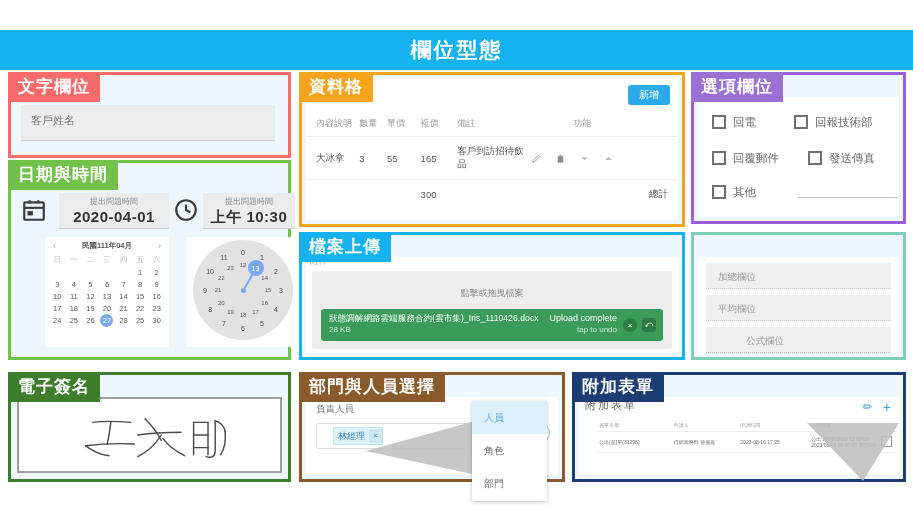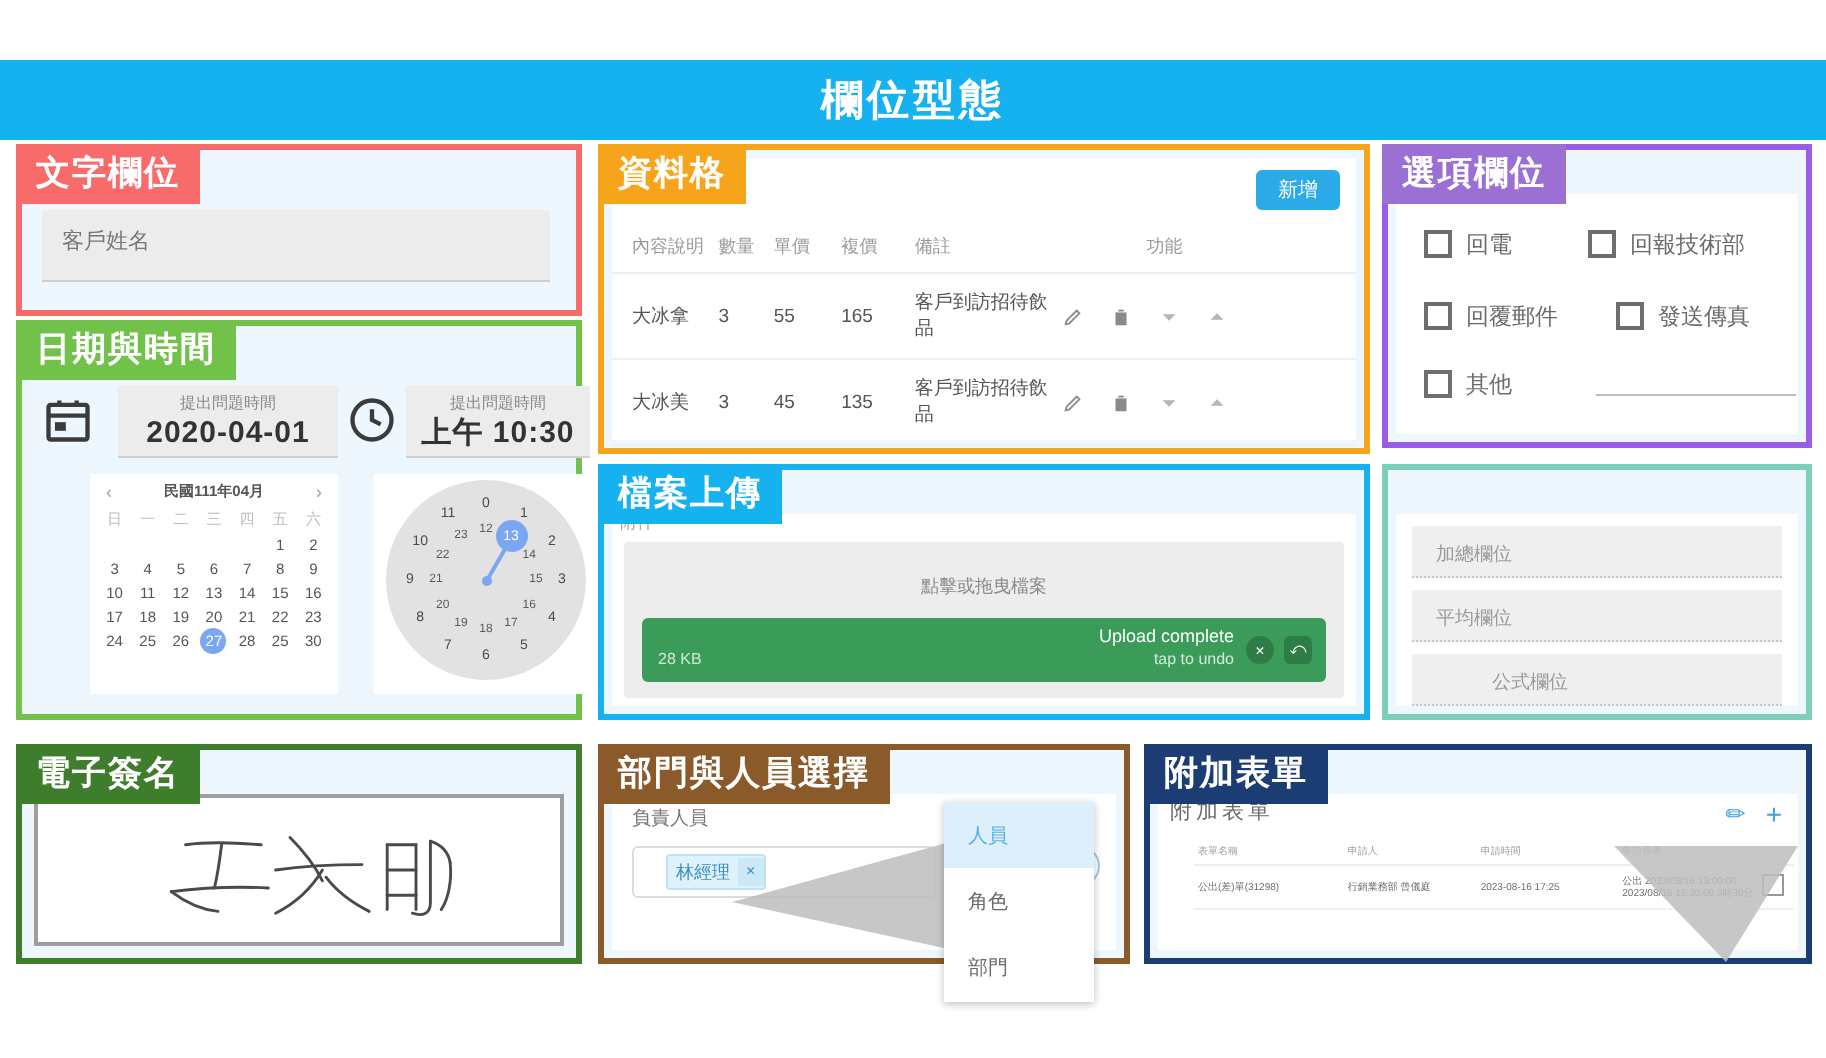--- a/index.html
+++ b/index.html
@@ -380,45 +380,20 @@
                     <svg viewBox="0 0 24 24" fill="#b5b5b5">
                       <path d="M5 9h14l-7 7z"></path>
                     </svg>
                     <svg viewBox="0 0 24 24" fill="#b5b5b5">
                       <path d="M5 15h14l-7-7z"></path>
                     </svg>
                   </span>
                 </td>
                 <td class="c7"></td>
               </tr>
-              <tr>
-                <td class="c1">大冰美</td>
-                <td class="c2">3</td>
-                <td class="c3">45</td>
-                <td class="c4">135</td>
-                <td class="c5">客戶到訪招待飲品</td>
-                <td class="c6">
-                  <span class="gicons">
-                    <svg viewBox="0 0 24 24" fill="none" stroke="#8a8a8a" stroke-width="2">
-                      <path d="M4 20l4-1 11-11-3-3L5 16z"></path>
-                    </svg>
-                    <svg viewBox="0 0 24 24" fill="#8a8a8a">
-                      <path d="M6 7h12v14H6z"></path>
-                      <path d="M9 4h6v2H9z"></path>
-                    </svg>
-                    <svg viewBox="0 0 24 24" fill="#b5b5b5">
-                      <path d="M5 9h14l-7 7z"></path>
-                    </svg>
-                    <svg viewBox="0 0 24 24" fill="#b5b5b5">
-                      <path d="M5 15h14l-7-7z"></path>
-                    </svg>
-                  </span>
-                </td>
-                <td class="c7"></td>
-              </tr>
               <tr class="sum-row">
                 <td class="c1"></td>
                 <td class="c2"></td>
                 <td class="c3"></td>
                 <td class="c4">300</td>
                 <td class="c5"></td>
                 <td class="c6"></td>
                 <td class="c7">總計</td>
               </tr>
             </tbody>
@@ -428,20 +403,21 @@
     <div class="tag">資料格</div>
   </div>
 
   <div class="panel" id="p-file">
     <div class="panel-body">
       <div class="file-wrap">
         <div class="file-label">附件</div>
         <div class="drop">
           <div class="drop-hint">點擊或拖曳檔案</div>
           <div class="fileitem">
+            <div class="fname">狀態調解網路雲端服務合約(雲市集)_Iris_1110426.docx</div>
             <div class="fsize">28 KB</div>
             <div class="fstat">Upload complete</div>
             <div class="fundo">tap to undo</div>
             <div class="fbtn x">×</div>
             <div class="fbtn u">⤺</div>
           </div>
         </div>
       </div>
     </div>
     <div class="tag">檔案上傳</div>

